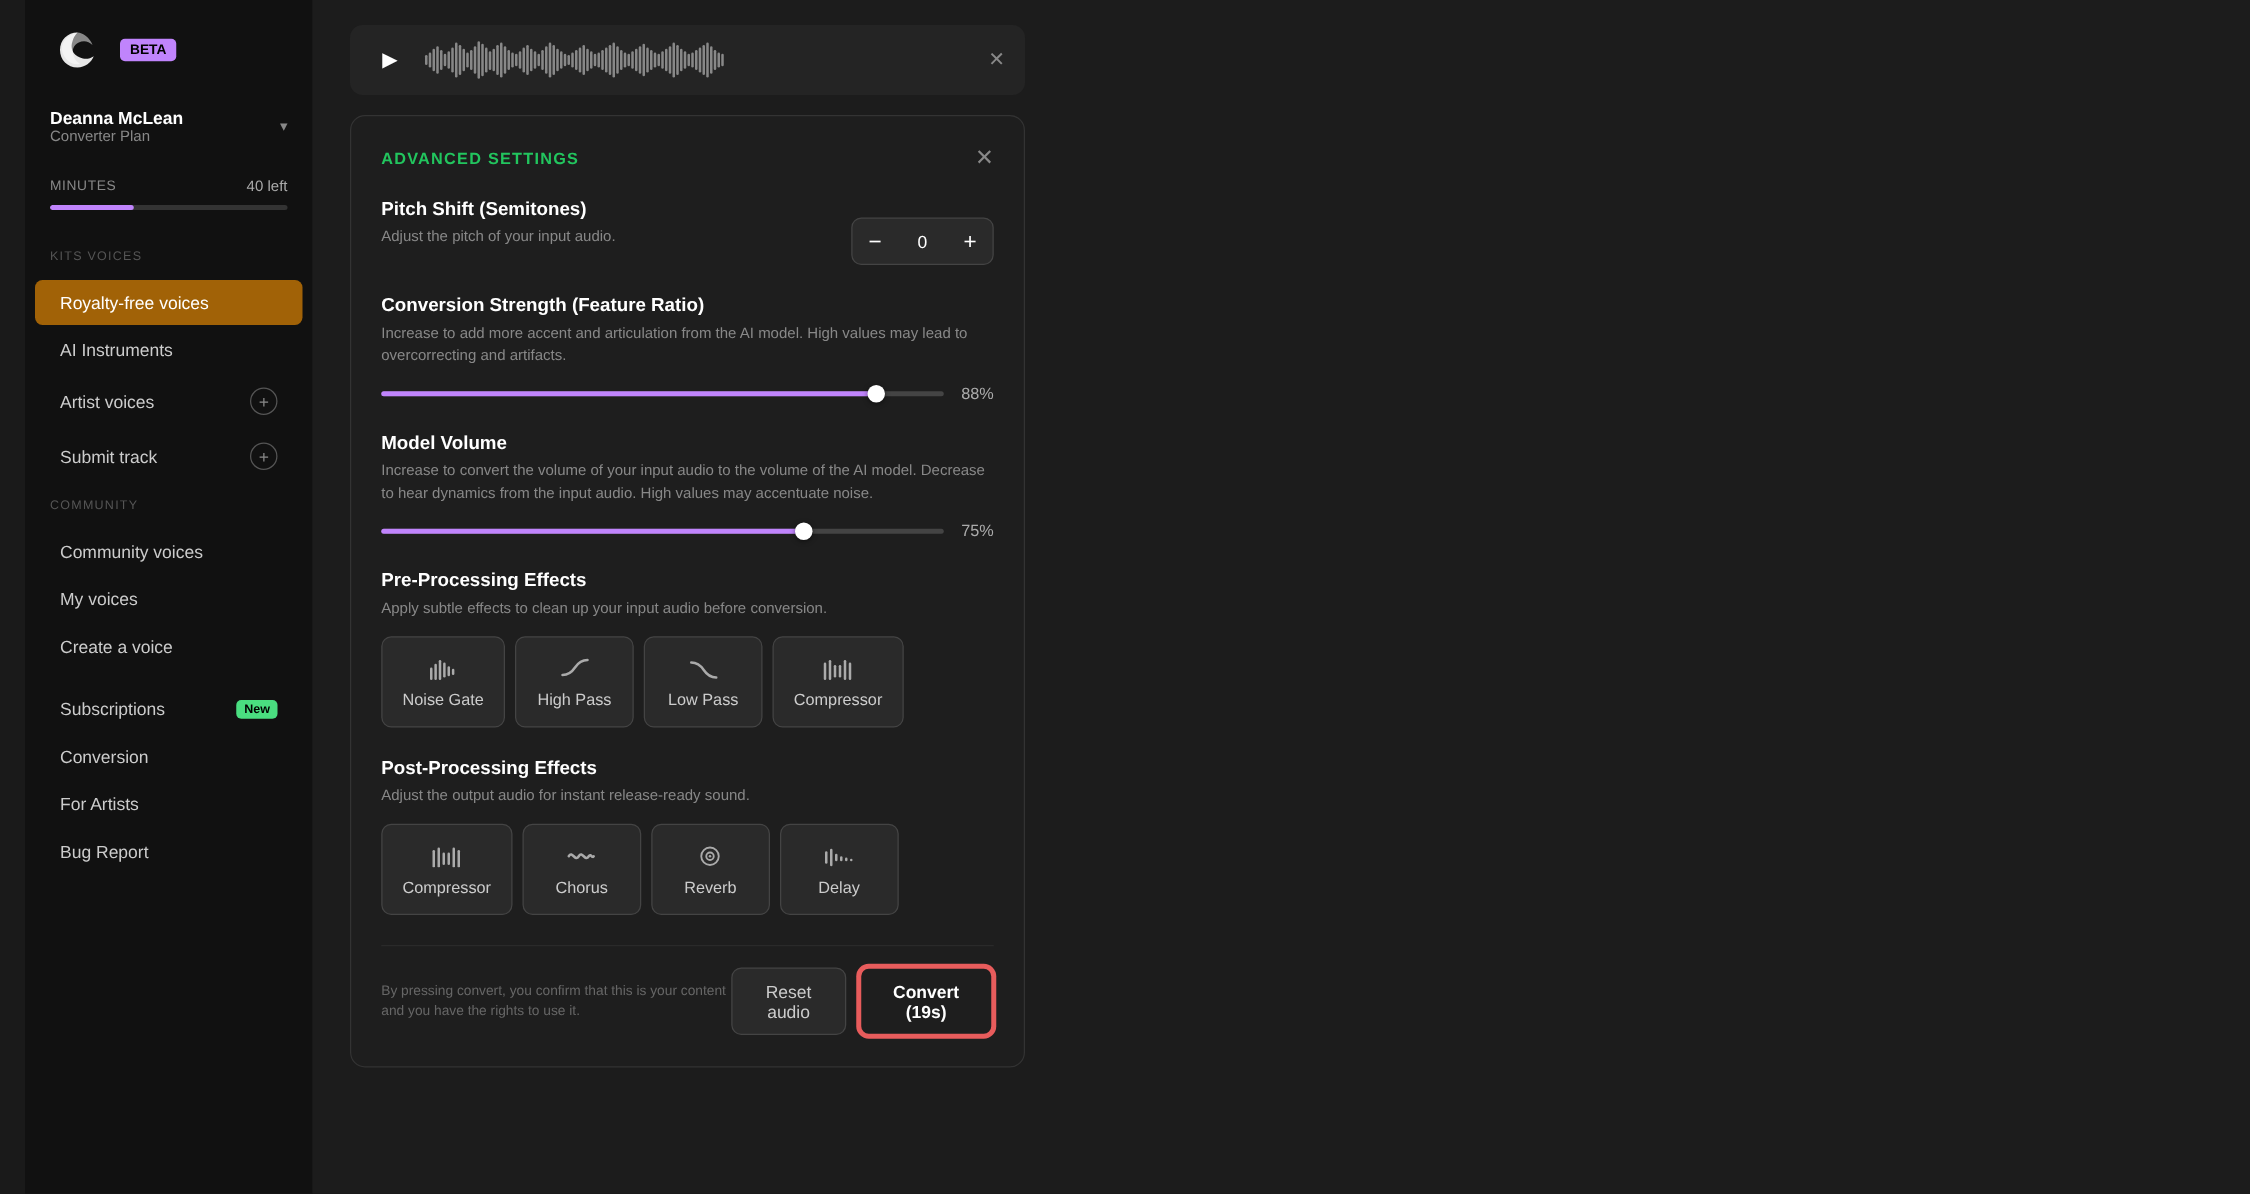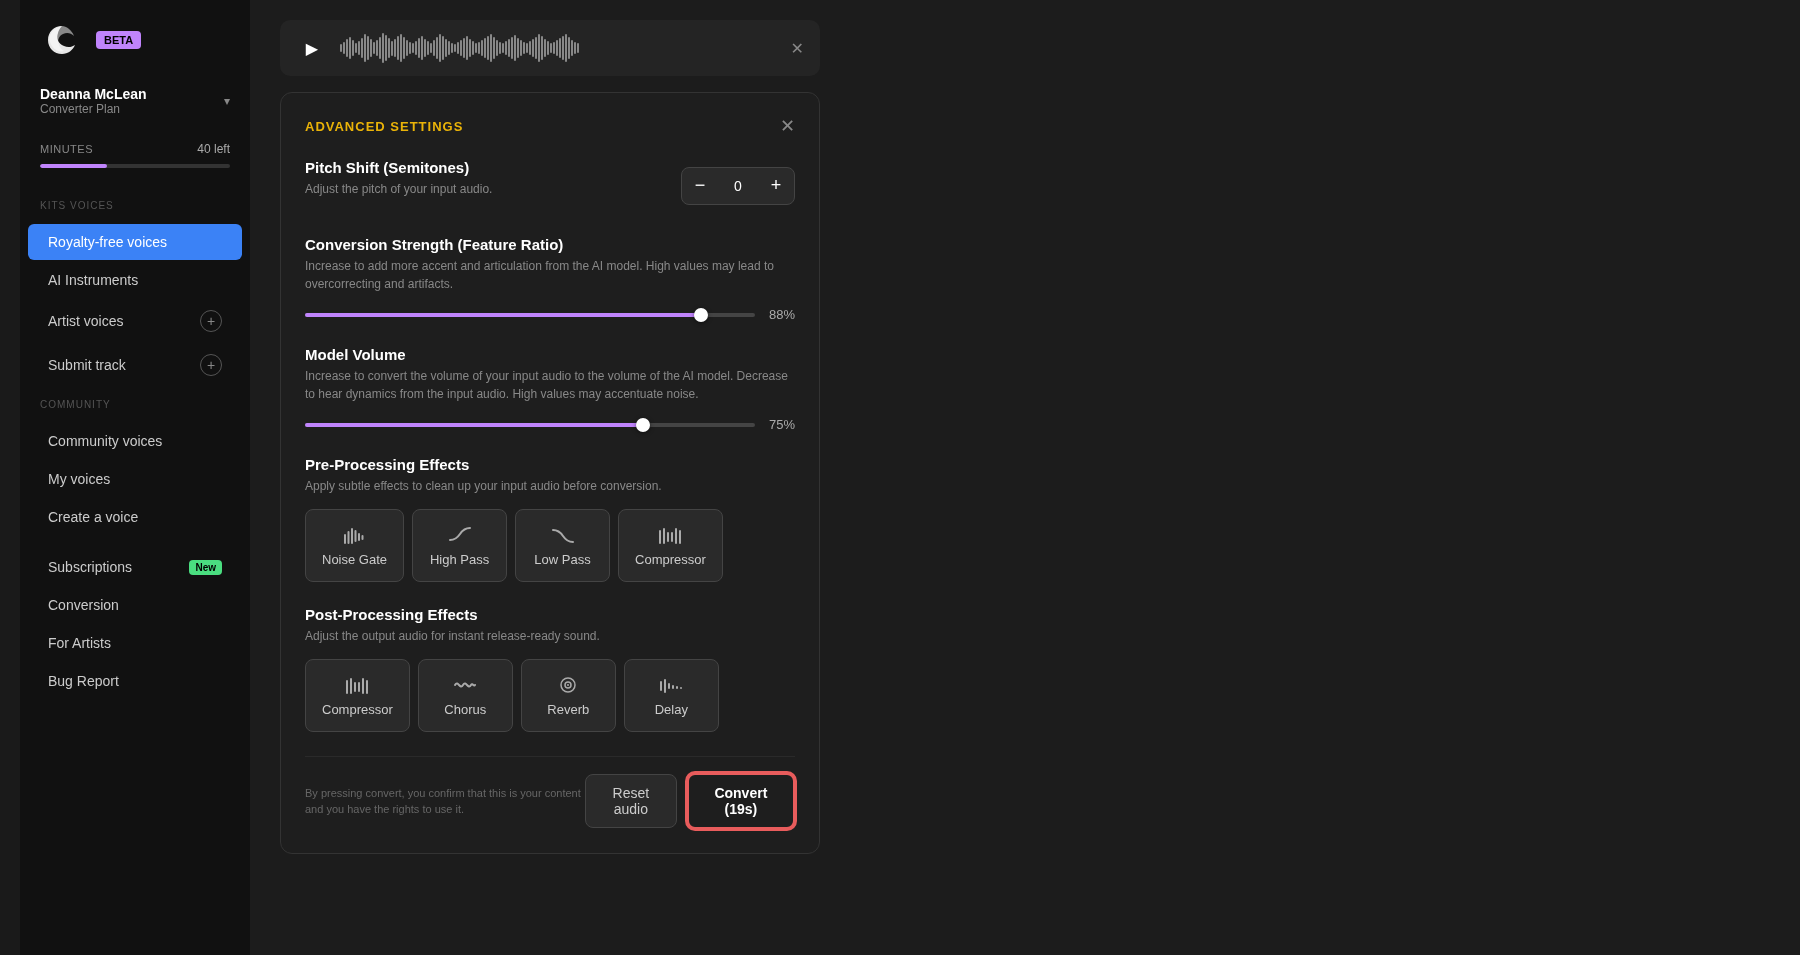--- a/index.html
+++ b/index.html
@@ -126,21 +126,21 @@
       cursor: pointer;
       display: flex;
       align-items: center;
       justify-content: space-between;
       border-radius: 6px;
       margin: 1px 8px;
       transition: background 0.15s;
     }
 
     .sidebar-item.active {
-      background: #3b82f6;
+      background: #a16207;
       color: #fff;
     }
 
     .add-icon {
       display: flex;
       align-items: center;
       justify-content: center;
       width: 22px;
       height: 22px;
       border: 1px solid #555;
@@ -231,21 +231,21 @@
     .settings-header {
       display: flex;
       align-items: center;
       justify-content: space-between;
       margin-bottom: 24px;
     }
 
     .settings-title {
       font-size: 13px;
       font-weight: 600;
-      color: #eab308;
+      color: #22c55e;
       letter-spacing: 1px;
       text-transform: uppercase;
     }
 
     .close-settings-btn {
       background: transparent;
       border: none;
       color: #888;
       cursor: pointer;
       font-size: 18px;
@@ -415,21 +415,21 @@
       color: #fff;
       padding: 10px 20px;
       font-size: 14px;
       font-weight: 600;
       cursor: pointer;
       box-shadow: 0 0 0 2px #e85c5c;
     }
 
     .pitch-row {
       display: flex;
-      align-items: center;
+      align-items: flex-end;
       justify-content: space-between;
     }
 
     .pitch-info {
       flex: 1;
     }
   </style>
 </head>
 <body>
 

